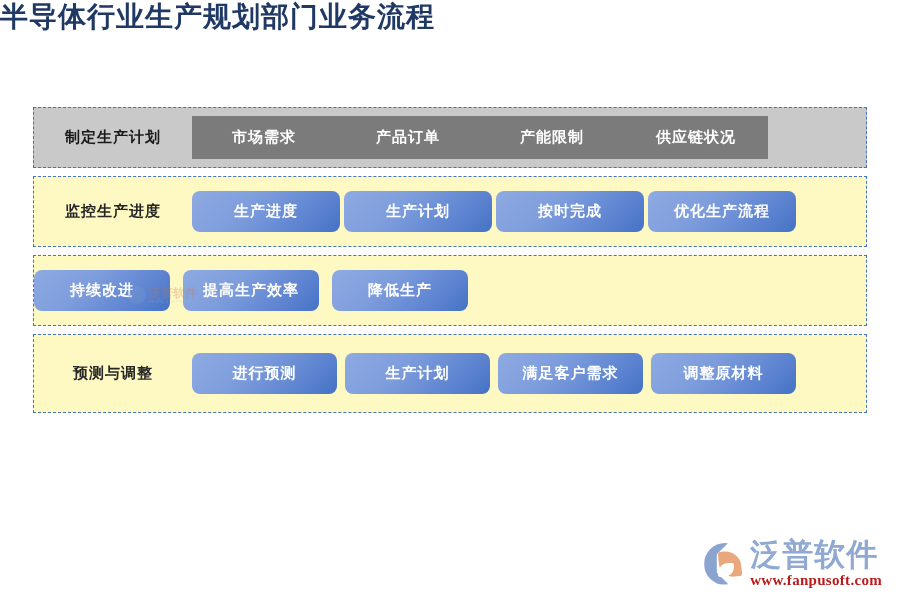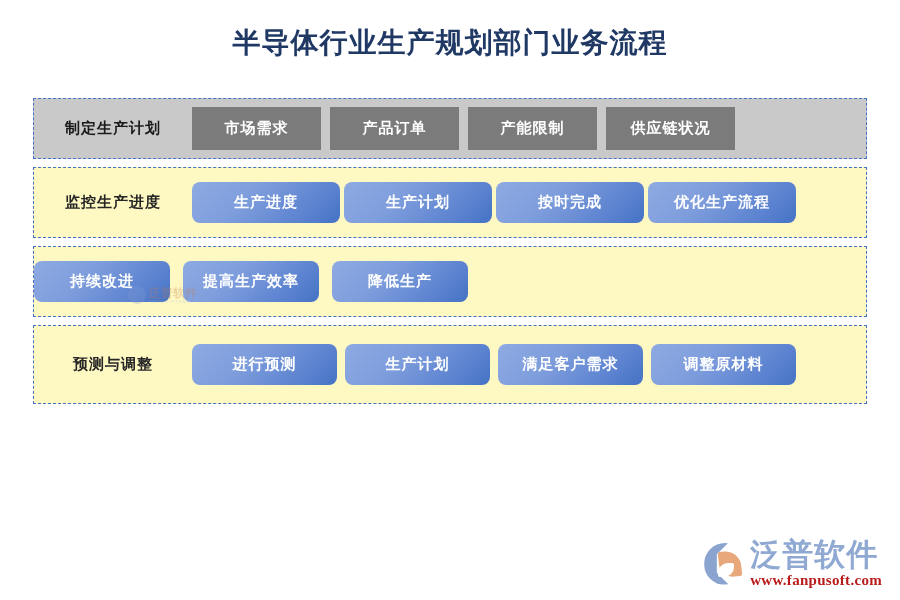--- a/index.html
+++ b/index.html
@@ -9,35 +9,33 @@
   body {
     width: 900px;
     height: 600px;
     background: #ffffff;
     font-family: "Liberation Sans", "DejaVu Sans", sans-serif;
     overflow: hidden;
     position: relative;
   }
 
   .page-title {
-    text-align: center;
     font-family: "Liberation Serif", "DejaVu Serif", serif;
     font-weight: bold;
     font-size: 28px;
     color: #1f3864;
     letter-spacing: 1px;
-    padding-top: 26px;
     line-height: 1.2;
     user-select: none;
   }
 
   .flow {
     position: absolute;
     left: 33px;
-    top: 98px;
+    top: 107px;
     width: 834px;
   }
 
   .flow-row {
     border: 1px dashed #4472c4;
     box-sizing: border-box;
     display: flex;
     align-items: center;
     position: relative;
     margin-bottom: 8px;
@@ -90,21 +88,21 @@
   .node.gray-node {
     background: #7b7b7b;
     height: 43px;
   }
   .node.blue-node {
     background: linear-gradient(135deg, #8eaae2 0%, #7e9ddc 38%, #5b82d0 78%, #4472c4 100%);
     border-radius: 8px;
   }
 
   
-  .r1 .node { width: 129px; margin-right: 9px; }
+  .r1 .node { width: 144px; }
   
   .r2 .node { width: 148px; margin-right: 4px; }
   
   .r3 .node { width: 136px; margin-right: 13px; }
   
   .r4 .node { width: 155px; margin-right: 18px; }
   .r4 .node:nth-child(3) { width: 182px; }
   
   .r5 .node { width: 145px; margin-right: 8px; }
 

